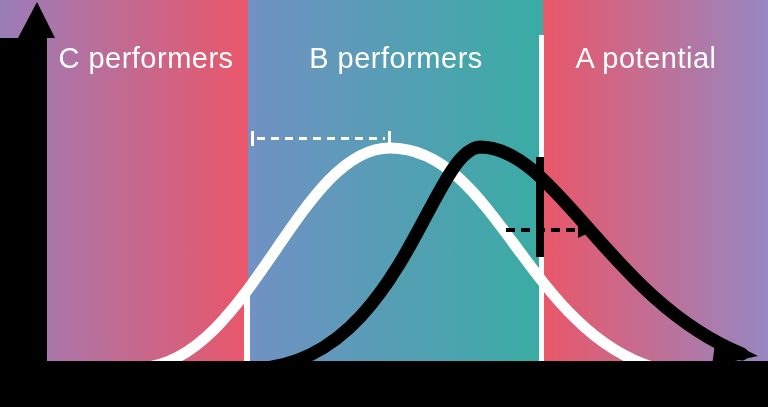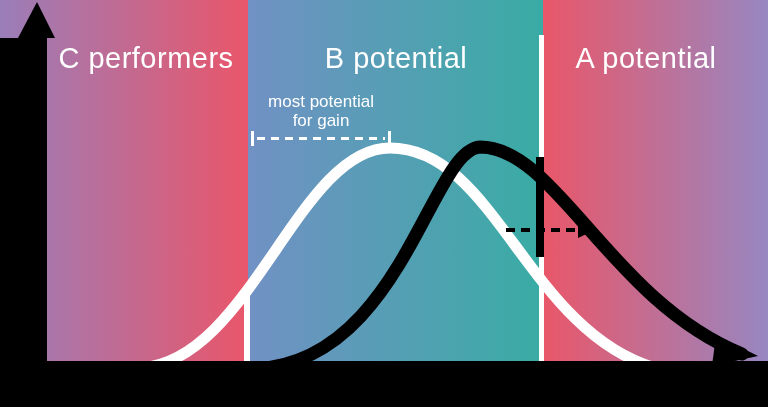--- a/index.html
+++ b/index.html
@@ -78,21 +78,17 @@
   <div class="shift-arrow">
     <div class="dash-line"></div>
     <div class="head"></div>
   </div>
 
   <div class="axis-left"></div>
   <div class="axis-head"></div>
   <div class="x-axis-bar"></div>
 
   <div class="zone-label zl-c">C performers</div>
-  <div class="zone-label zl-b">B potential</div>
+  <div class="zone-label zl-b">B performers</div>
   <div class="zone-label zl-a">A potential</div>
 
-  <div class="annotation">
-    <div>most potential</div>
-    <div>for gain</div>
-  </div>
 
 </div>
 
 </body></html>

